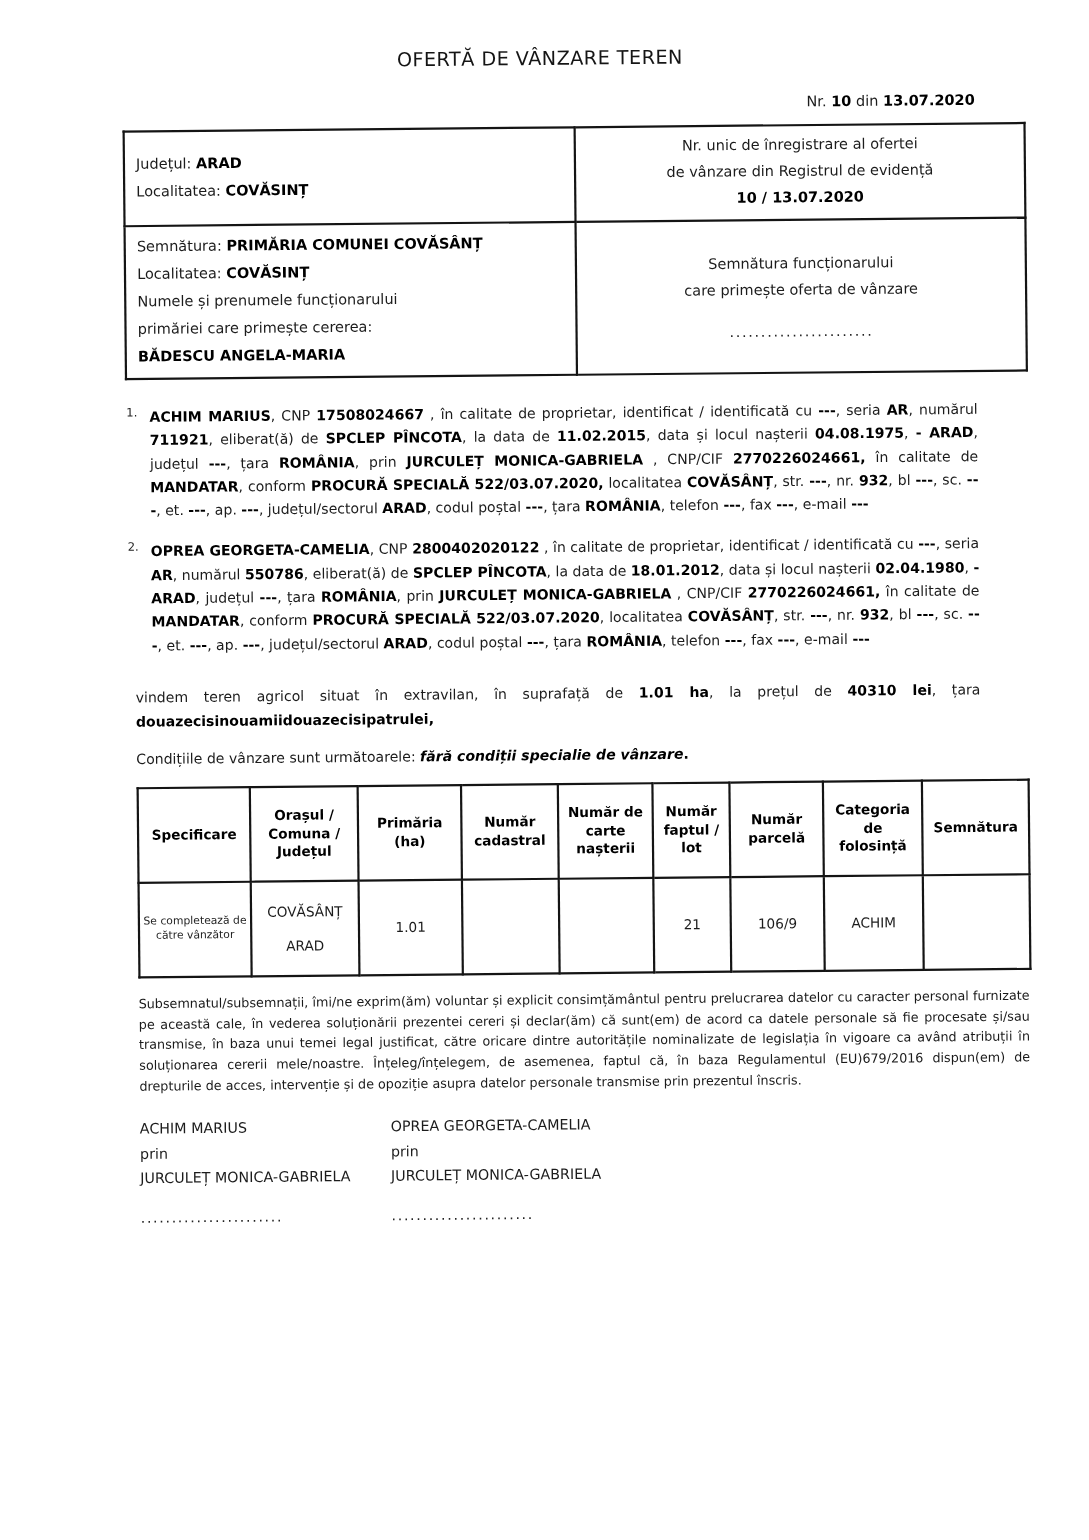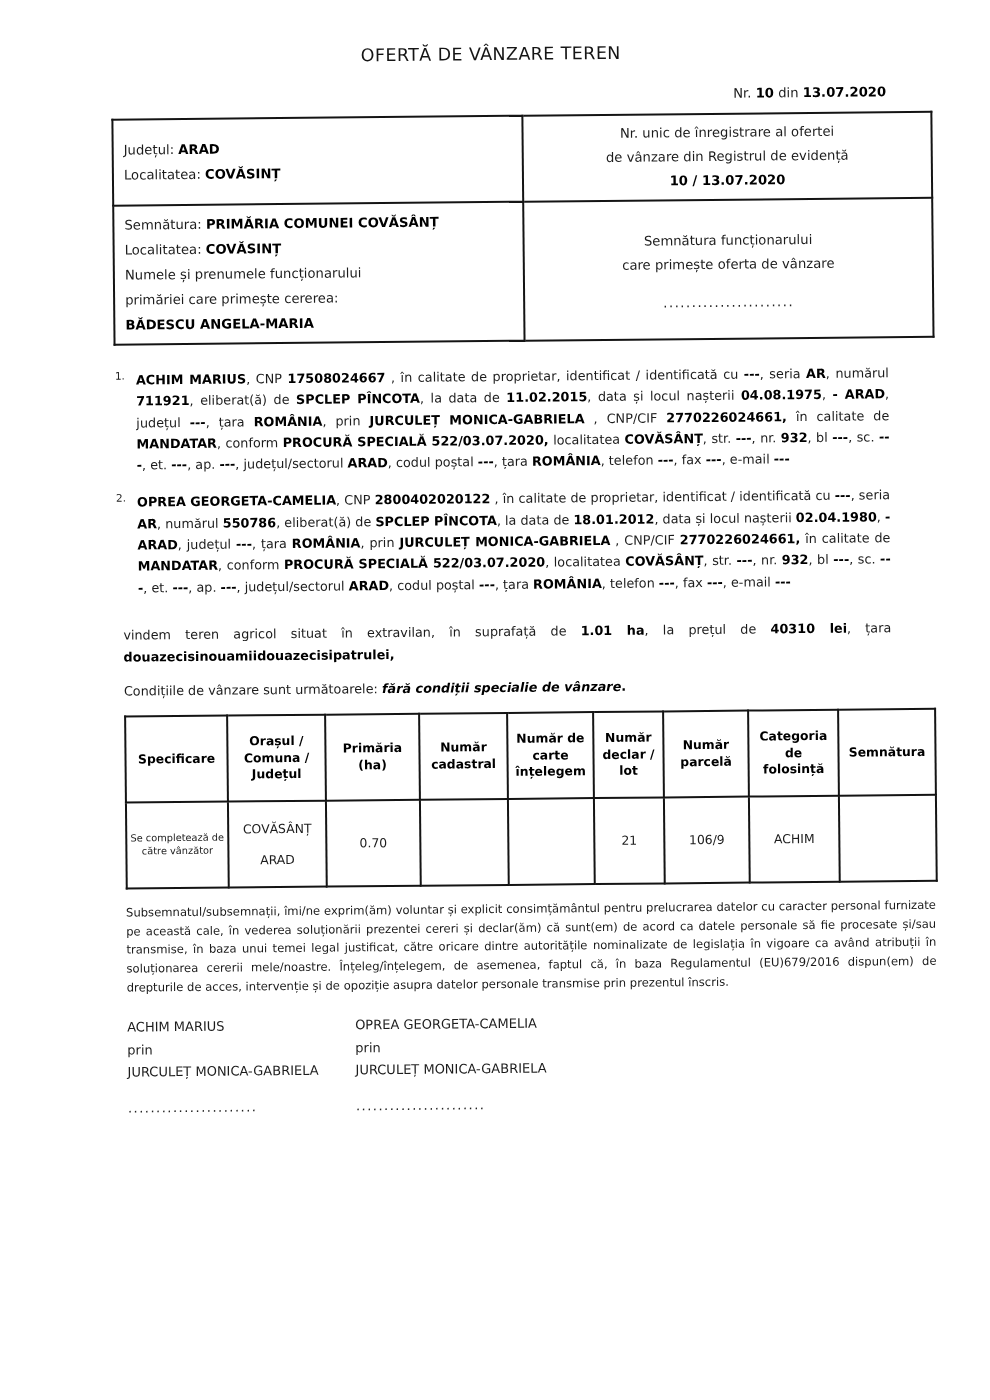--- a/index.html
+++ b/index.html
@@ -106,33 +106,33 @@
       <col style="width:85px">
         <col style="width:90px">
         <col style="width:97px">
     </colgroup>
     <tbody>
         <tr>
       <th>Specificare</th>
       <th>Orașul / Comuna / Județul</th>
       <th>Primăria (ha)</th>
       <th>Număr cadastral</th>
-      <th>Număr de carte înțelegem</th>
-      <th>Număr declar / lot</th>
+      <th>Număr de carte nașterii</th>
+      <th>Număr faptul / lot</th>
       <th>Număr parcelă</th>
       <th>Categoria de folosință</th>
       <th>Semnătura</th>
     </tr>
     <tr>
       <td class="small">Se completează de către vânzător</td>
       <td>
         <div class="loc-top">COVĂSÂNȚ</div>
         <div>ARAD</div>
       </td>
-      <td>0.70</td>
+      <td>1.01</td>
       <td></td>
       <td></td>
       <td>21</td>
       <td>106/9</td>
       <td>ACHIM</td>
       <td></td>
     </tr>
   </tbody>
     </table>
 

